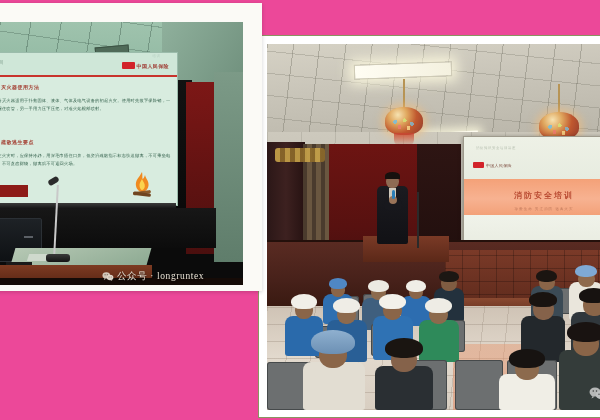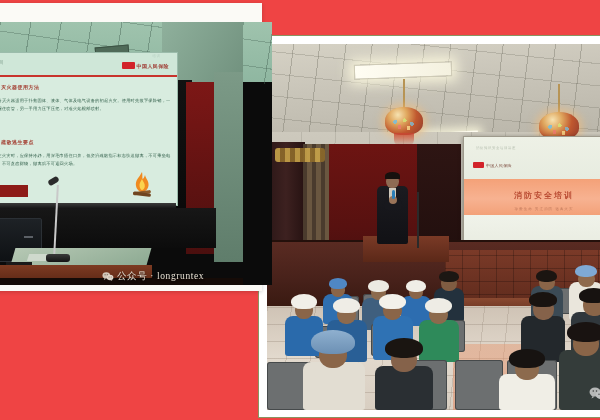--- a/index.html
+++ b/index.html
@@ -3,21 +3,21 @@
 <meta charset="utf-8">
 <title>Fire Safety Training Photo Collage</title>
 <style>
   html,body{margin:0;padding:0;}
   body{
     width:600px;height:420px;
     background:#ffffff;
     font-family:"Liberation Sans",sans-serif;
     overflow:hidden;position:relative;
   }
-  .stage{position:absolute;left:0;top:0;width:600px;height:420px;background:#ef4444;overflow:hidden;}
+  .stage{position:absolute;left:0;top:0;width:600px;height:420px;background:#ec4899;overflow:hidden;}
 
   
   .frame-right{
     position:absolute;left:258px;top:35px;width:348px;height:383px;
     background:#ffffff;border:1px solid #8a9461;box-sizing:border-box;
     padding:8px 0 0 8px;
   }
   .photo-right{
     position:absolute;left:8px;top:8px;width:345px;height:366px;
     overflow:hidden;background:#1b1713;
@@ -139,21 +139,21 @@
 
   .wm-wechat{position:absolute;right:6px;bottom:10px;width:17px;height:13px;opacity:.72;}
 
   
   .frame-left{
     position:absolute;left:-18px;top:3px;width:280px;height:288px;
     background:#fbfaf6;box-shadow:0 1px 4px rgba(0,0,0,.18);
   }
   .photo-left{
     position:absolute;left:18px;top:19px;width:243px;height:263px;
-    overflow:hidden;background:#0b0b0b;padding-left:29px;
+    overflow:hidden;background:#0b0b0b;
   }
   .l-ceiling{position:absolute;left:0;top:0;width:100%;height:60px;
     background:linear-gradient(180deg,#9fc3ad,#8fb7a1);}
   .l-ceilgrid{position:absolute;left:0;top:0;width:100%;height:62px;
     background:
       repeating-linear-gradient(99deg,rgba(70,100,85,.45) 0 1px,transparent 1px 30px),
       repeating-linear-gradient(8deg,rgba(70,100,85,.35) 0 1px,transparent 1px 26px);}
   .l-ceilvent{position:absolute;left:95px;top:24px;width:32px;height:8px;
     background:#4f6a58;transform:rotate(-5deg);border:1px solid #3c5344;}
   .l-ceilvent2{position:absolute;left:150px;top:30px;width:10px;height:6px;background:#6d8d78;}

